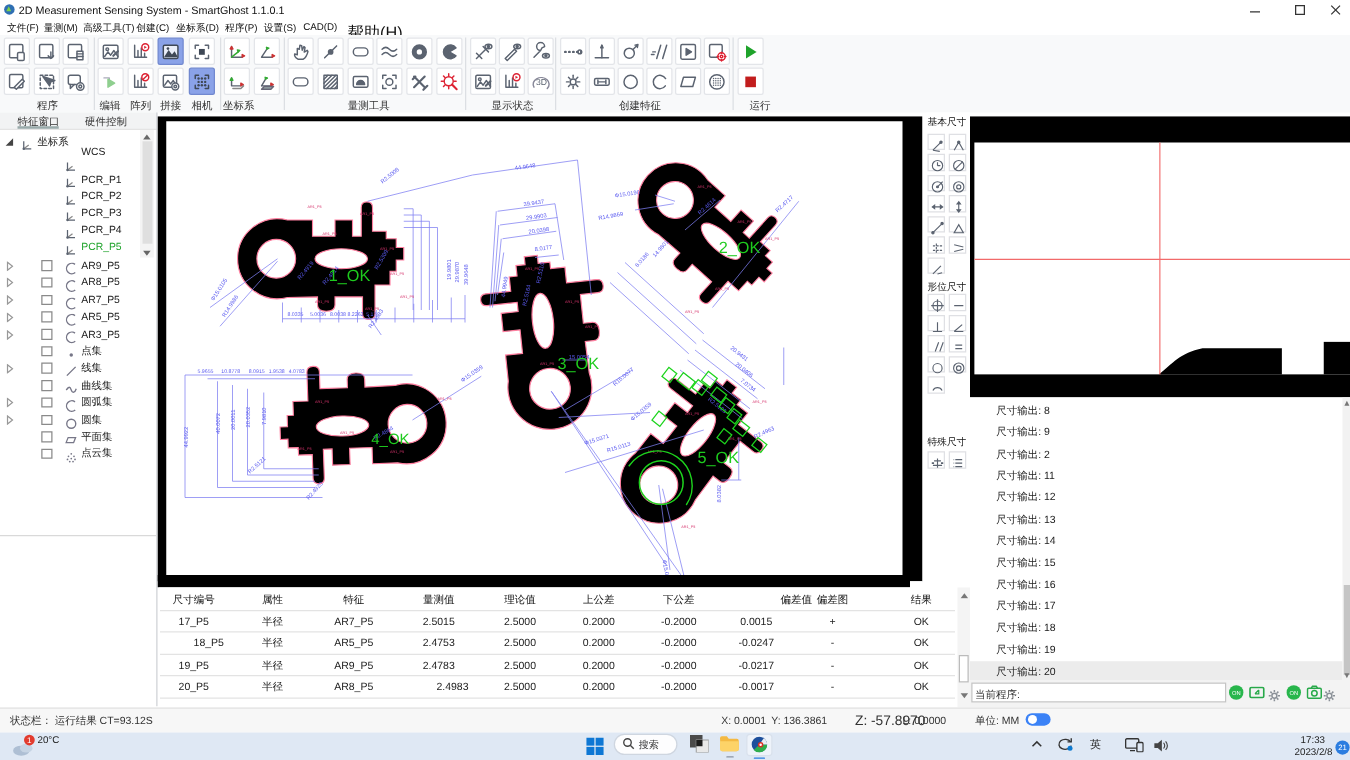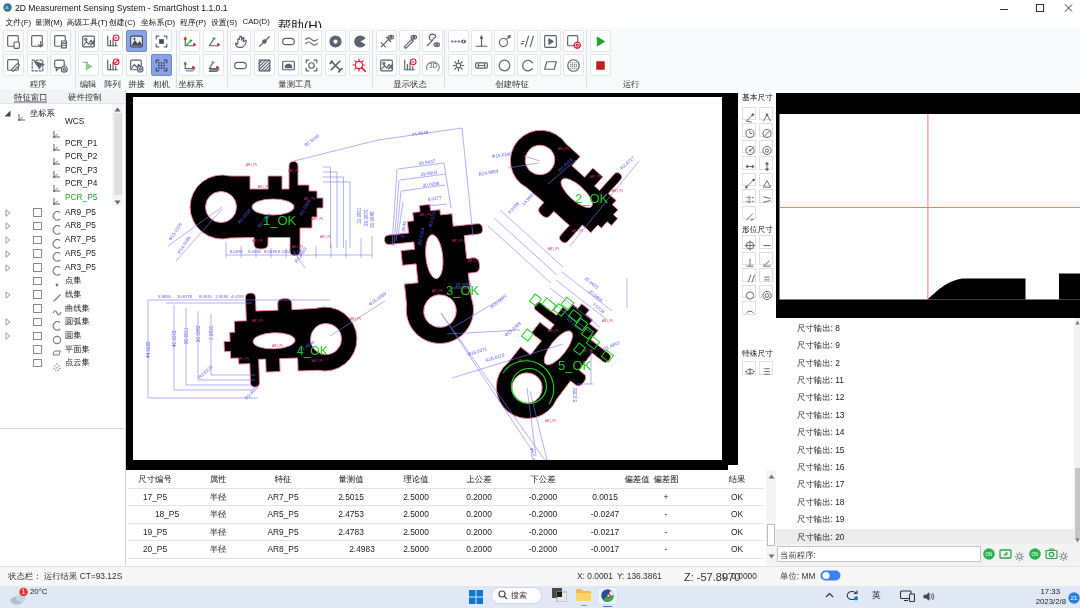--- a/index.html
+++ b/index.html
@@ -394,21 +394,21 @@
   </div>
 <div class="t" style="left:38px;top:79px;font-size:8.4px;color:#333;transform:translateX(-50%);">程序</div>
 <div class="t" style="left:88px;top:79px;font-size:8.4px;color:#333;transform:translateX(-50%);">编辑</div>
 <div class="t" style="left:112.5px;top:79px;font-size:8.4px;color:#333;transform:translateX(-50%);">阵列</div>
 <div class="t" style="left:136.5px;top:79px;font-size:8.4px;color:#333;transform:translateX(-50%);">拼接</div>
 <div class="t" style="left:161.5px;top:79px;font-size:8.4px;color:#333;transform:translateX(-50%);">相机</div>
 <div class="t" style="left:191px;top:79px;font-size:8.4px;color:#333;transform:translateX(-50%);">坐标系</div>
 <div class="t" style="left:295px;top:79px;font-size:8.4px;color:#333;transform:translateX(-50%);">量测工具</div>
 <div class="t" style="left:410px;top:79px;font-size:8.4px;color:#333;transform:translateX(-50%);">显示状态</div>
 <div class="t" style="left:512px;top:79px;font-size:8.4px;color:#333;transform:translateX(-50%);">创建特征</div>
-<div class="t" style="left:631px;top:79px;font-size:8.4px;color:#333;transform:translateX(-50%);">运行</div>
+<div class="t" style="left:608px;top:79px;font-size:8.4px;color:#333;transform:translateX(-50%);">运行</div>
 <div class="a" style="left:0px;top:90px;width:126px;height:14px;background:#f2f3f4;border-bottom:1px solid #e4e4e4"></div>
 <div class="t" style="left:14px;top:92px;font-size:8.4px;color:#333;">特征窗口</div>
 <div class="t" style="left:68px;top:92px;font-size:8.4px;color:#333;">硬件控制</div>
 <div class="a" style="left:14px;top:101px;width:33px;height:2px;background:#9aa"></div>
 <div class="a" style="left:0px;top:104px;width:126px;height:461px;background:#fff"></div>
 <div class="a" style="left:125px;top:90px;width:1px;height:475px;background:#cfd2d6"></div>
 <div class="a" style="left:0px;top:428px;width:125px;height:1px;background:#d9d9d9"></div>
 <svg class="a" style="left:4px;top:110px" width="7" height="7">
     <polygon points="6.5,0.5 6.5,6.5 0.5,6.5" fill="#444"></polygon>
   </svg>

